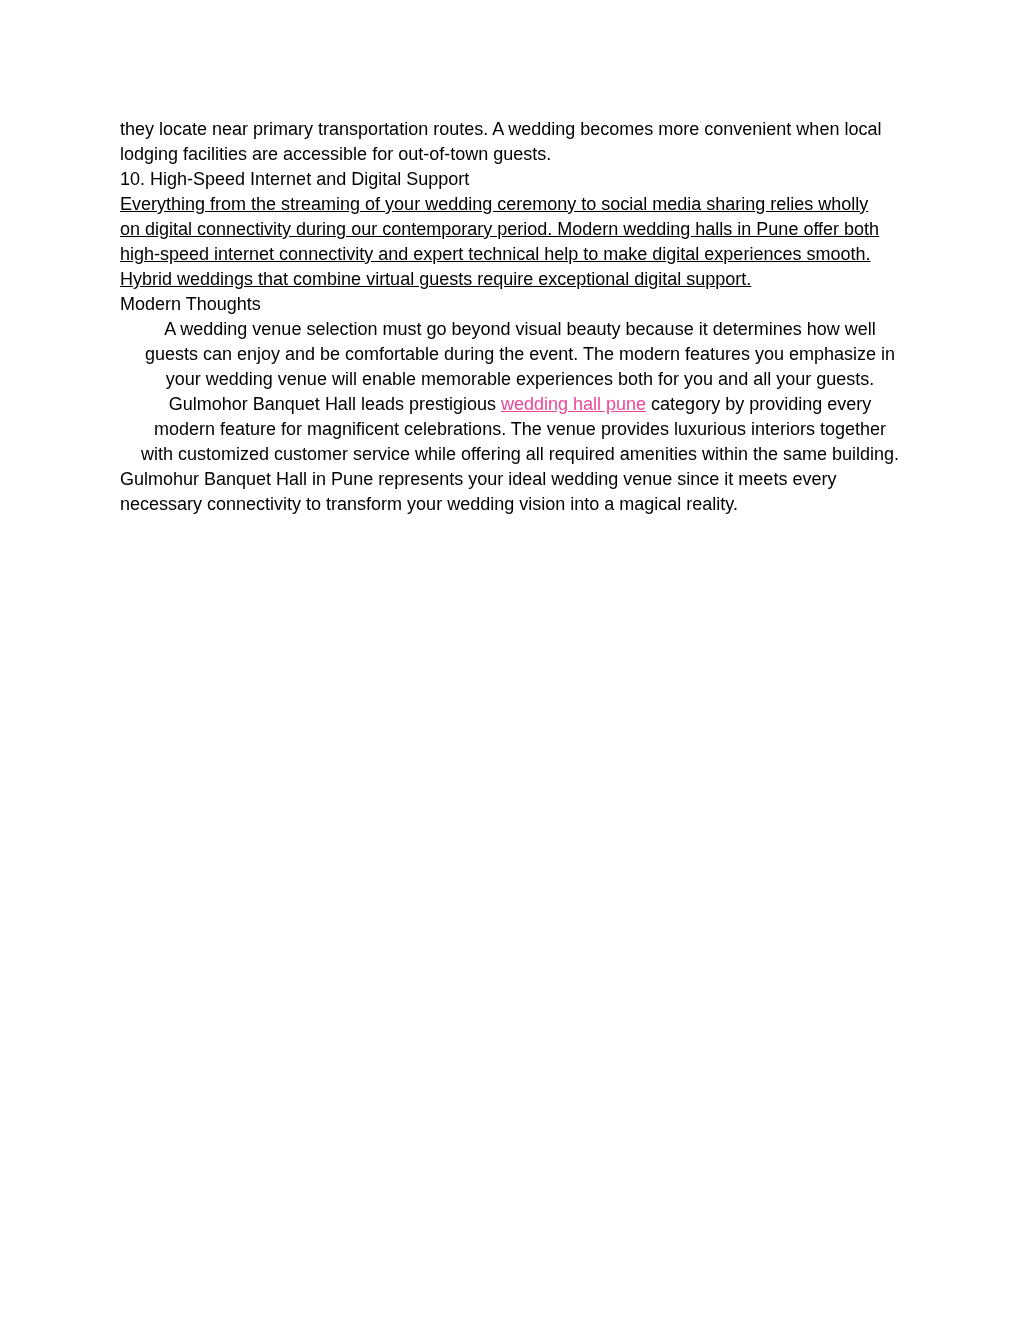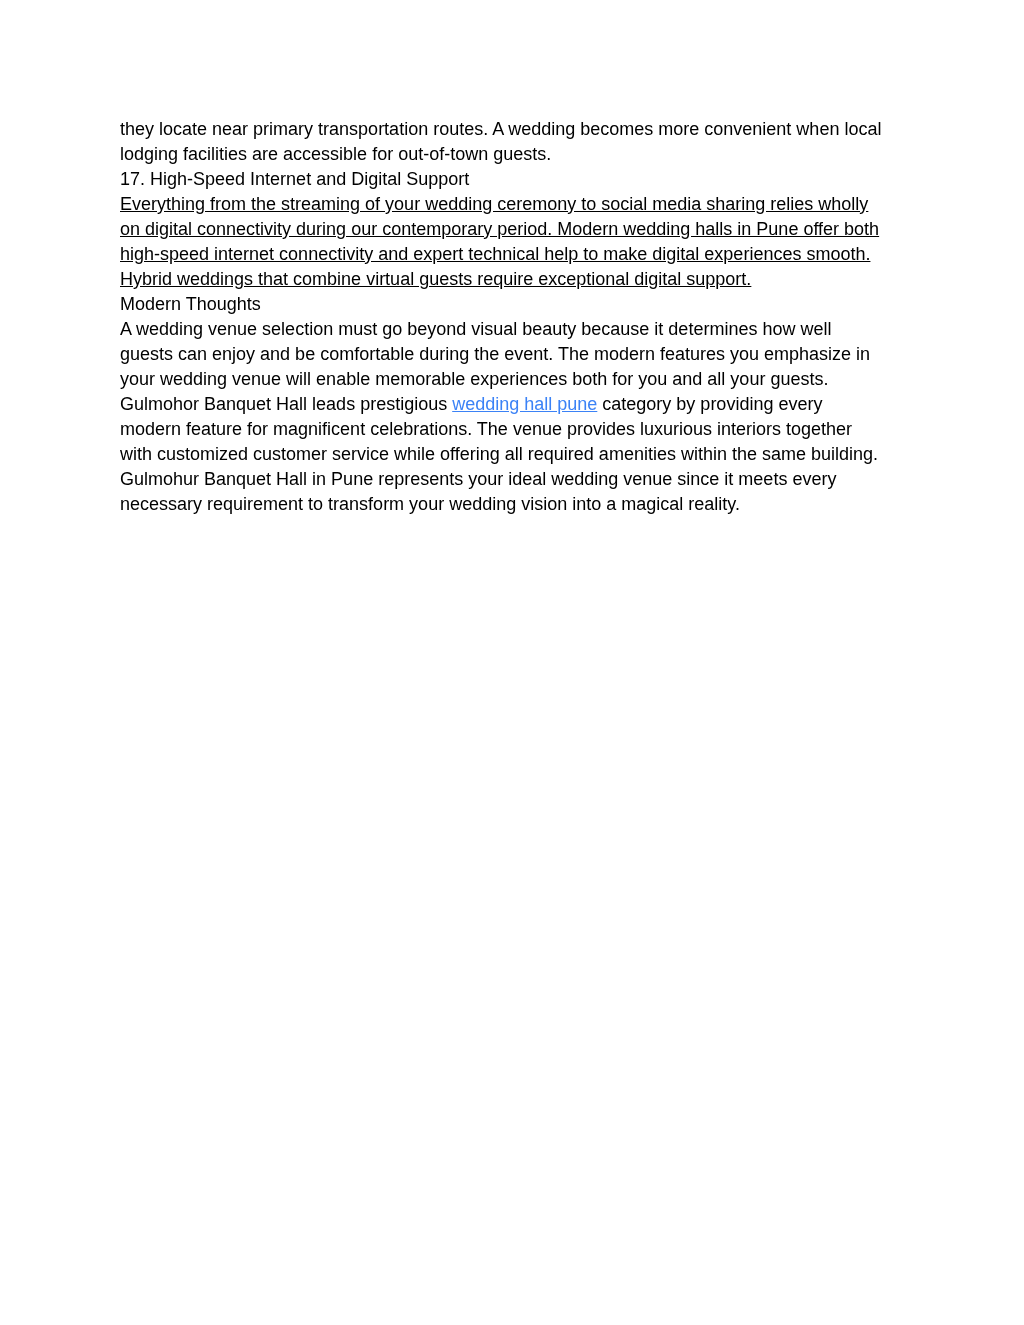--- a/index.html
+++ b/index.html
@@ -27,43 +27,43 @@
     margin: 0;
     font-size: 18px;
     line-height: 25px;
     font-weight: 400;
     white-space: pre-line; 
   }
   .para-transport { margin-top: 0; }
   .heading-internet { margin-top: 63px; }
   .para-internet { margin-top: 26px; text-decoration: underline; }
   .heading-final { margin-top: 60px; }
-  .para-final { margin-top: 22px; }
+  .para-final { margin-top: 22px; text-align: center; }
   .para-closing { margin-top: 60px; }
   .doc-link {
-    color: #3b82f6;
+    color: #ec4899;
     text-decoration: underline;
     cursor: pointer;
   }
 </style>
 </head>
 <body>
 
 <div class="page">
   <div class="content">
     <p class="para-transport">they locate near primary transportation routes. A wedding becomes more convenient when local
 lodging facilities are accessible for out-of-town guests.</p>
-    <h2 class="heading-internet">17. High-Speed Internet and Digital Support</h2>
+    <h2 class="heading-internet">10. High-Speed Internet and Digital Support</h2>
     <p class="para-internet">Everything from the streaming of your wedding ceremony to social media sharing relies wholly
 on digital connectivity during our contemporary period. Modern wedding halls in Pune offer both
 high-speed internet connectivity and expert technical help to make digital experiences smooth.
 Hybrid weddings that combine virtual guests require exceptional digital support.</p>
     <h2 class="heading-final">Modern Thoughts</h2>
     <p class="para-final"><span>A wedding venue selection must go beyond visual beauty because it determines how well
 guests can enjoy and be comfortable during the event. The modern features you emphasize in
 your wedding venue will enable memorable experiences both for you and all your guests.
 Gulmohor Banquet Hall leads  prestigious </span><a href="#" class="doc-link">wedding hall pune</a><span> category by providing every
 modern feature for magnificent celebrations. The venue provides luxurious interiors together
 with customized customer service while offering all required amenities within the same building.</span></p>
     <p class="para-closing">Gulmohur Banquet Hall in Pune represents your ideal wedding venue since it meets every
-necessary requirement to transform your wedding vision into a magical reality.</p>
+necessary connectivity to transform your wedding vision into a magical reality.</p>
   </div>
 </div>
 
 </body></html>

